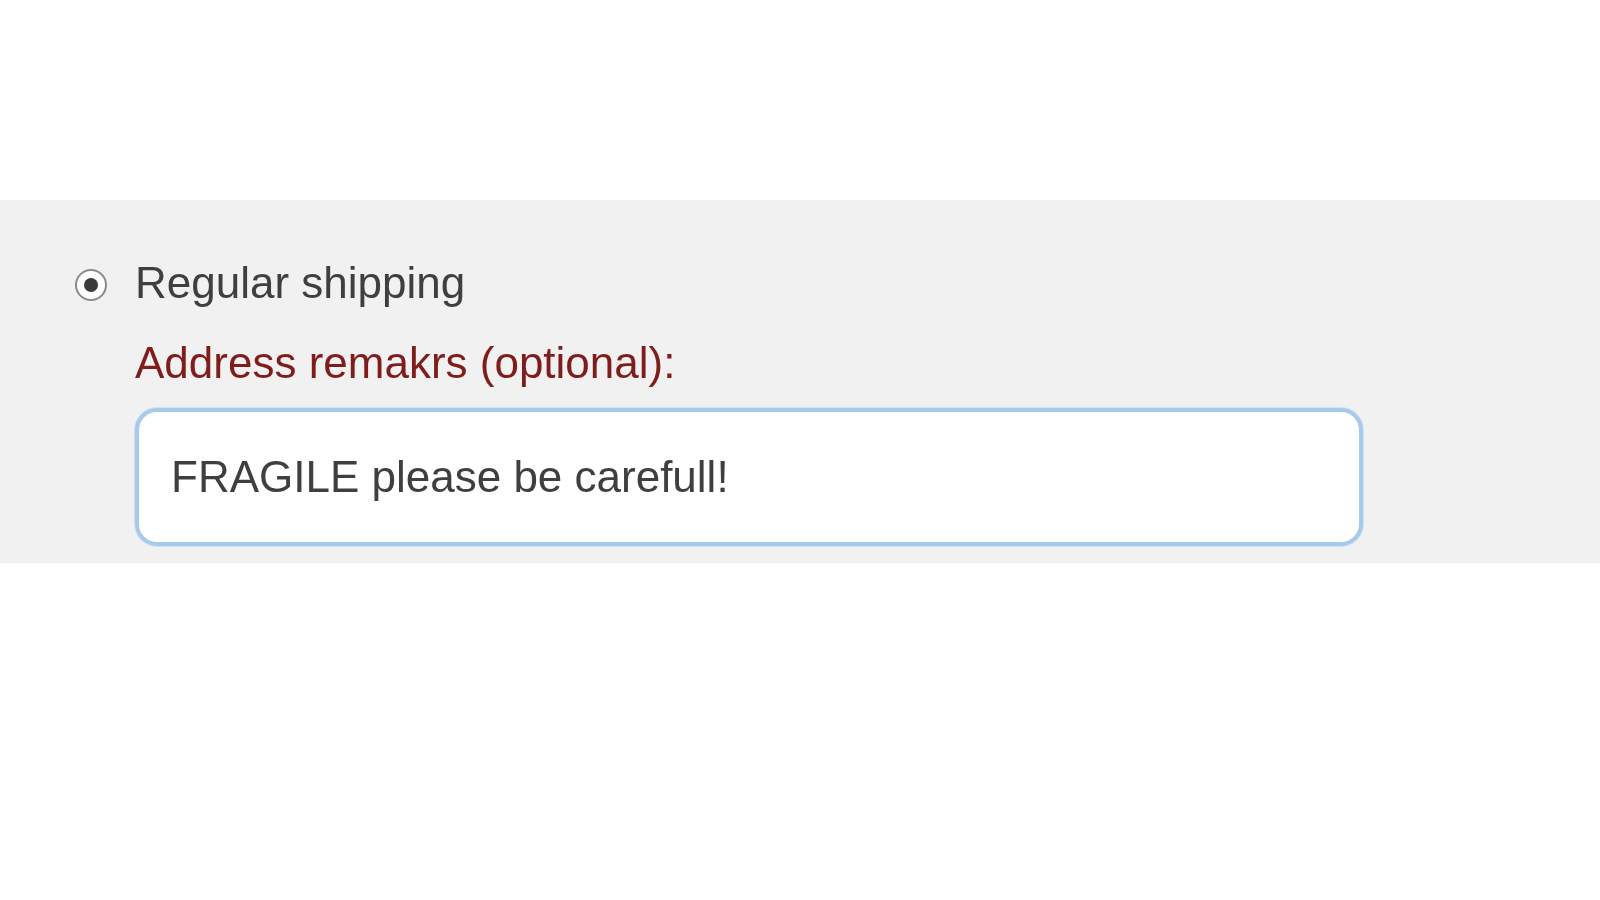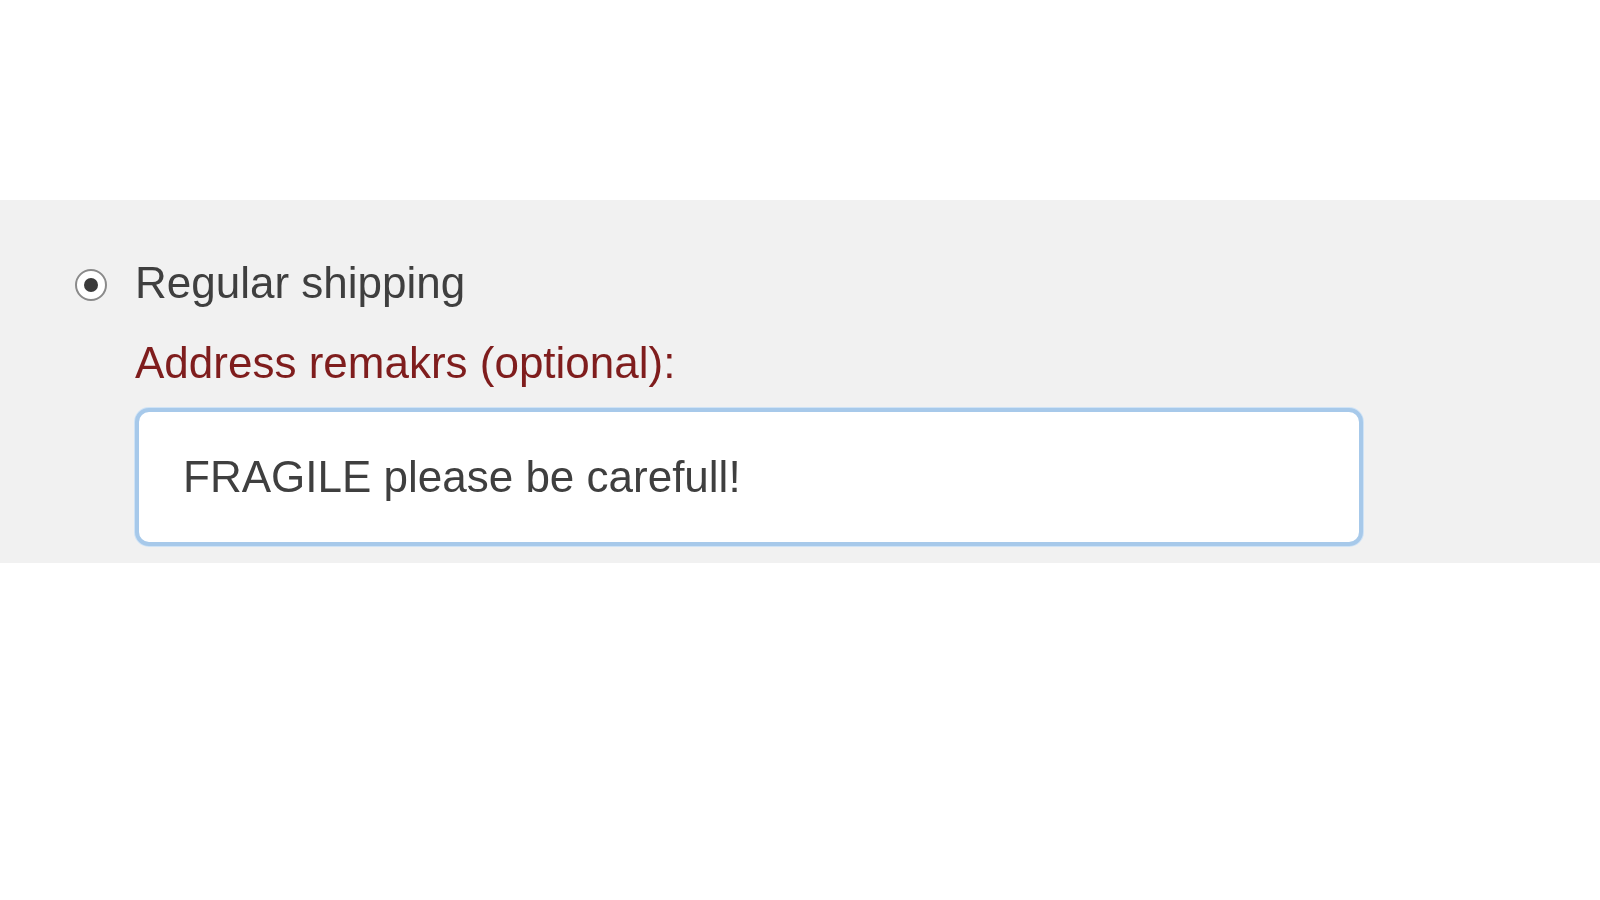--- a/index.html
+++ b/index.html
@@ -70,26 +70,26 @@
       color: #7f1d1d;
       font-weight: 400;
       margin-bottom: 20px;
       display: block;
     }
 
     .text-input {
       width: 1228px;
       height: 138px;
       border: 4px solid #a7c9ea;
-      border-radius: 14px;
+      border-radius: 22px;
       background: #ffffff;
       font-size: 44px;
       font-family: inherit;
       color: #3f3f3f;
-      padding: 0 44px;
+      padding: 0 32px;
       outline: none;
       box-shadow: 0 0 0 1px #cfe3f6;
     }
 
     .bottom-white {
       height: 337px;
       background: #ffffff;
     }
   </style>
 </head>

